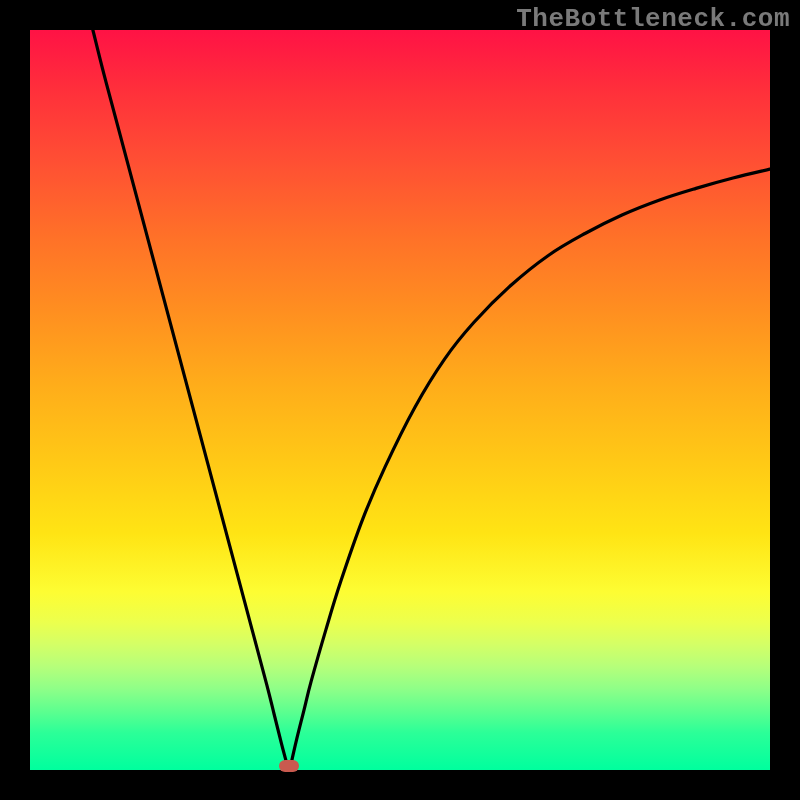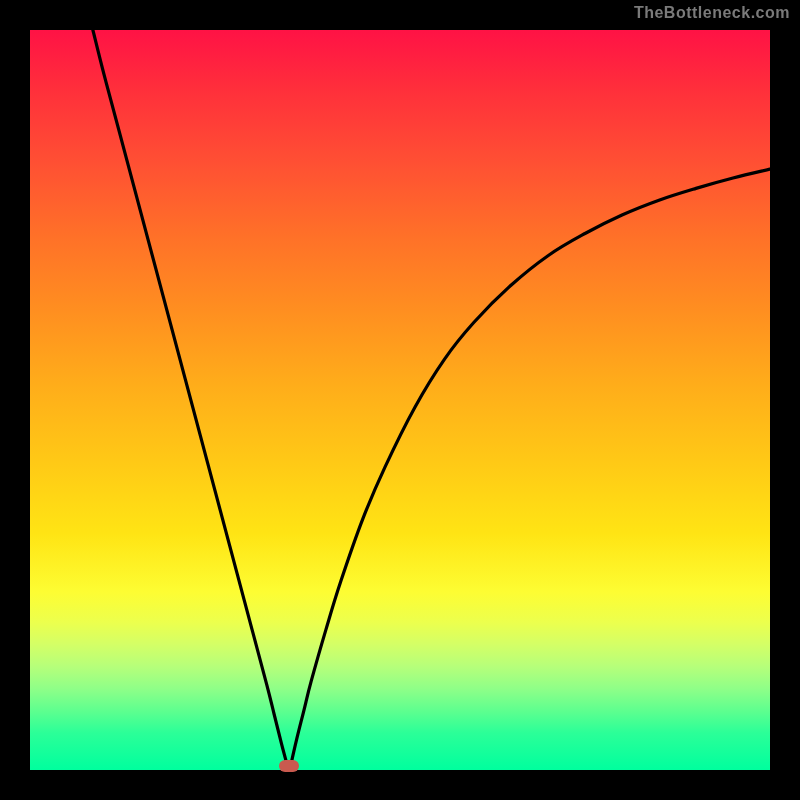--- a/index.html
+++ b/index.html
@@ -15,24 +15,25 @@
     position: relative;
     width: 800px;
     height: 800px;
     background: #000;
   }
   .watermark {
     position: absolute;
     top: 4px;
     right: 10px;
     color: #7a7a7a;
-    font-size: 16px;
+    font-size: 26px;
     font-weight: 600;
     letter-spacing: 0.5px;
     z-index: 10;
+    font-family: Liberation Mono, monospace;
   }
   .plot-area {
     position: absolute;
     left: 30px;
     top: 30px;
     width: 740px;
     height: 740px;
     background: linear-gradient(
       to bottom,
       #ff1245 0%,

